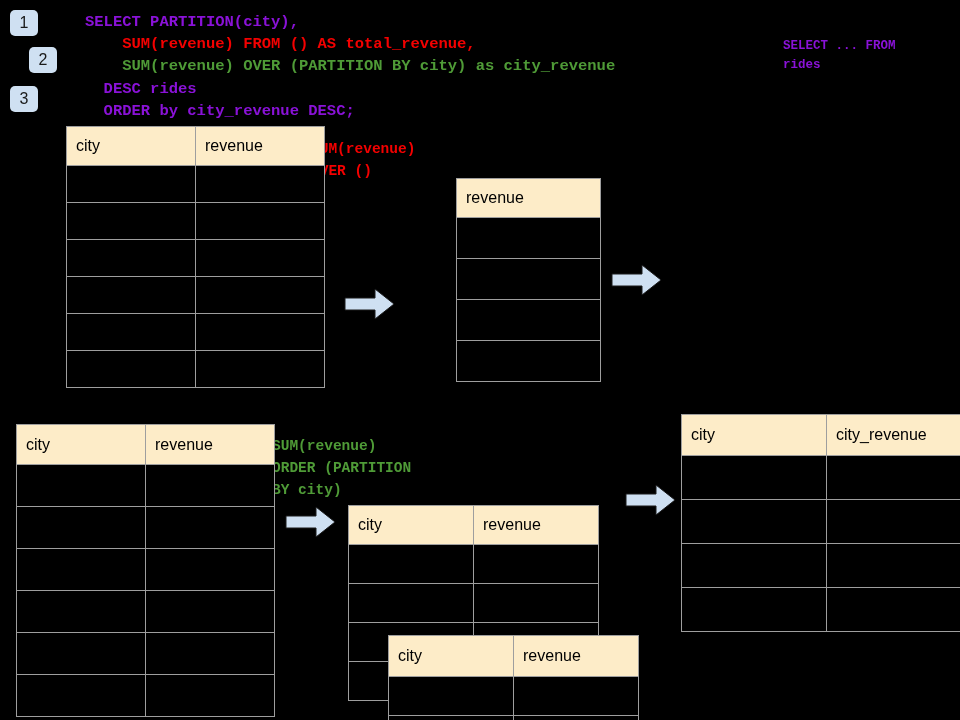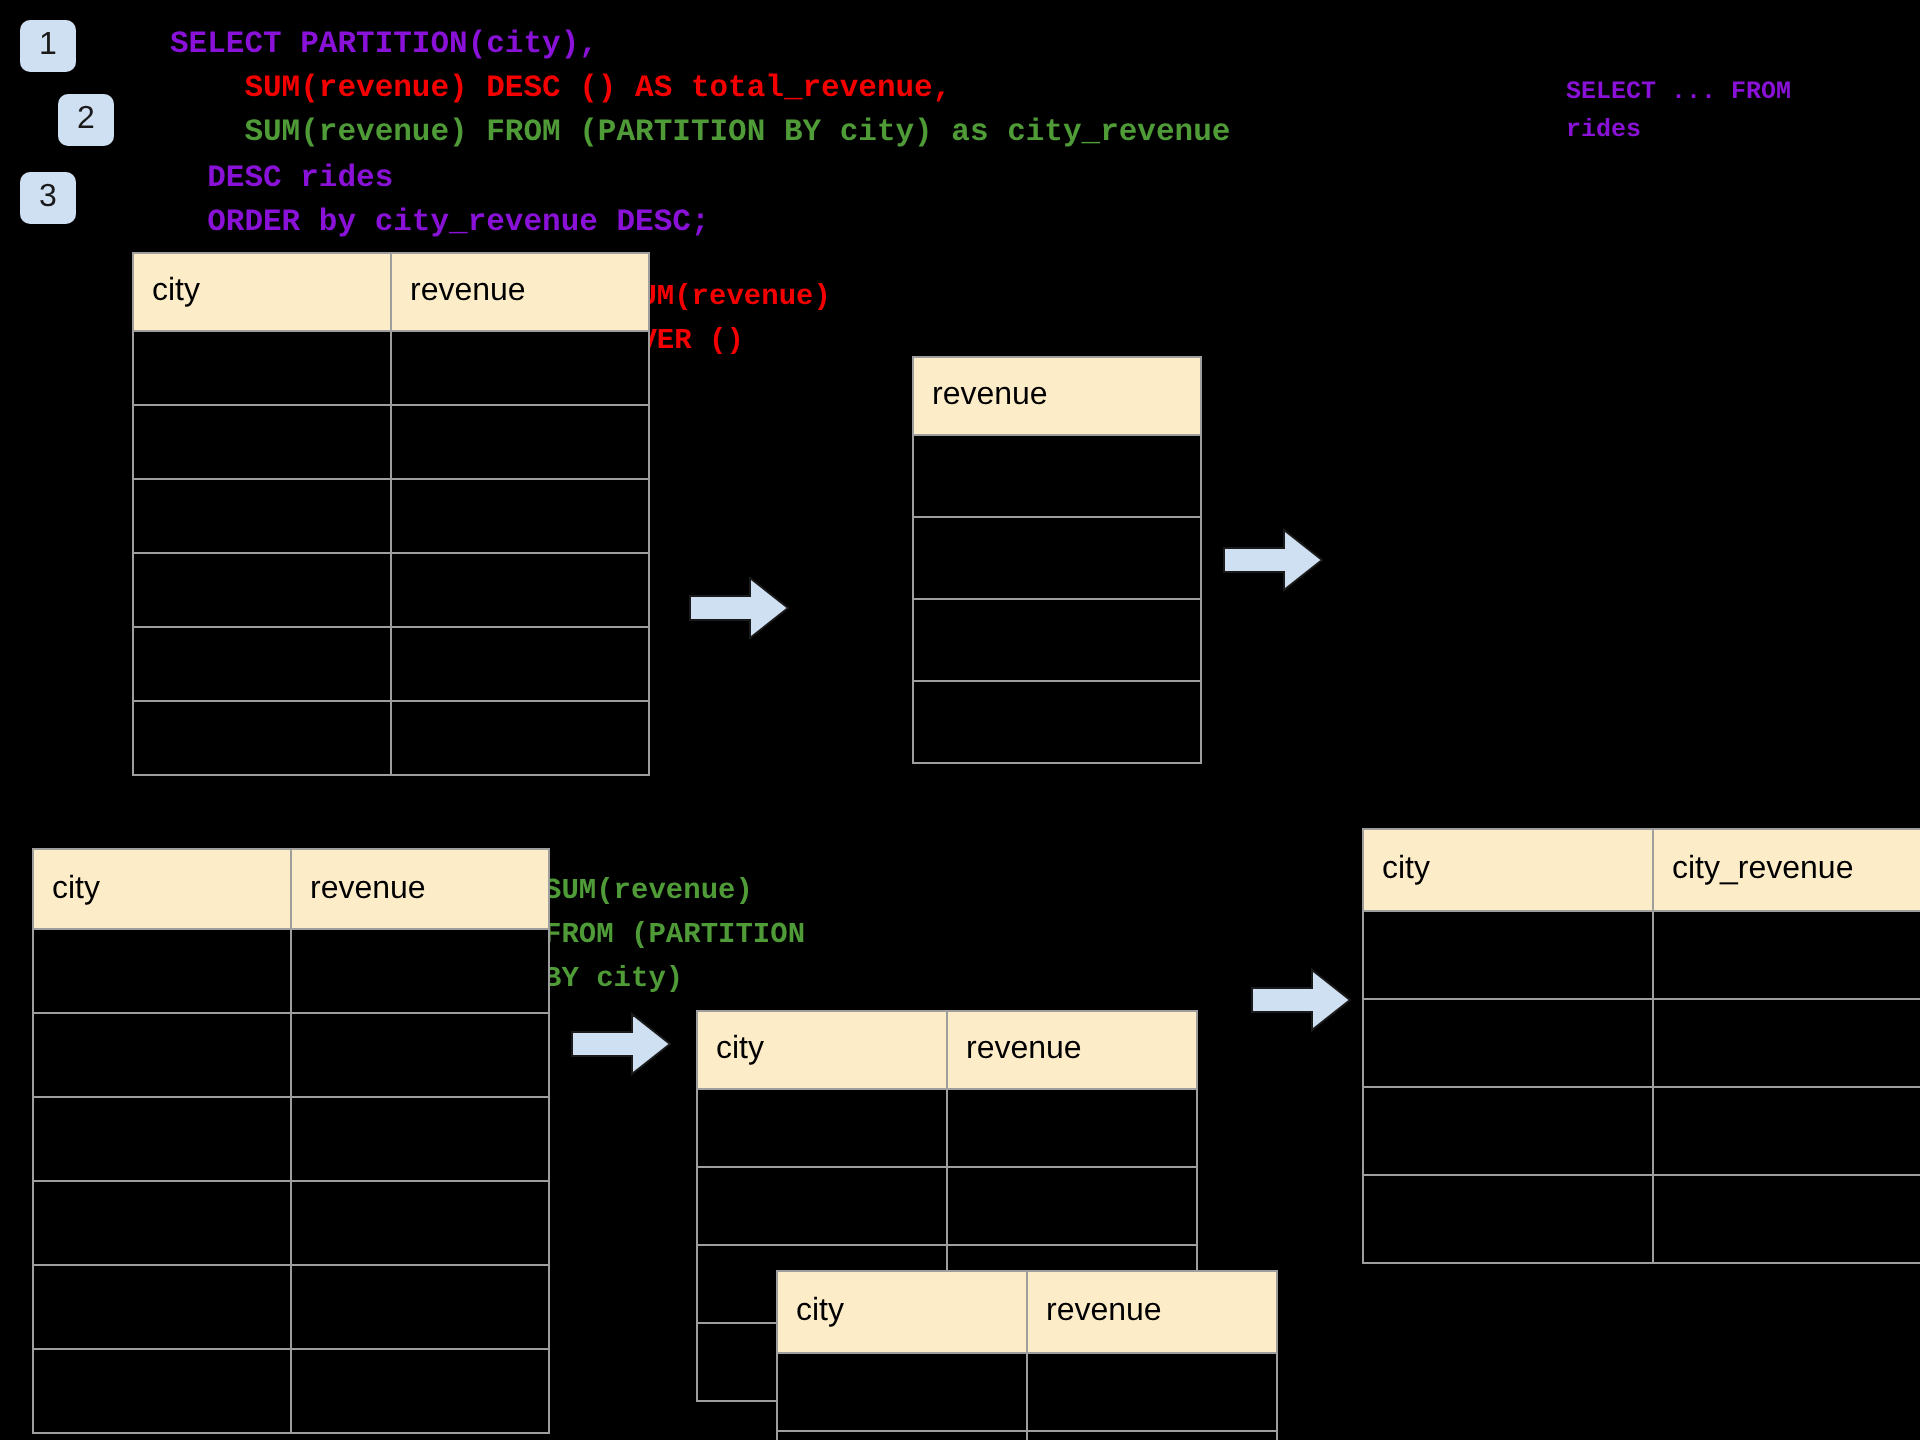--- a/index.html
+++ b/index.html
@@ -91,33 +91,33 @@
 </head>
 <body>
 
 <div id="canvas">
 
   <div class="badge" style="left:10px; top:10px;">1</div>
   <div class="badge" style="left:29px; top:47px;">2</div>
   <div class="badge" style="left:10px; top:86px;">3</div>
 
   <div class="code c-purple" style="left:85px; top:12px;">SELECT PARTITION(city),</div>
-  <div class="code c-red" style="left:85px; top:34px;">    SUM(revenue) DESC () AS total_revenue,</div>
-  <div class="code c-green" style="left:85px; top:56px;">    SUM(revenue) FROM (PARTITION BY city) as city_revenue</div>
+  <div class="code c-red" style="left:85px; top:34px;">    SUM(revenue) FROM () AS total_revenue,</div>
+  <div class="code c-green" style="left:85px; top:56px;">    SUM(revenue) OVER (PARTITION BY city) as city_revenue</div>
   <div class="code c-purple" style="left:85px; top:79px;">  DESC rides</div>
   <div class="code c-purple" style="left:85px; top:101px;">  ORDER by city_revenue DESC;</div>
 
   <div class="anno small c-purple" style="left:751px; top:37px;">SELECT ... FROM
 rides</div>
 
   <div class="anno c-red" style="left:311px; top:138px;">SUM(revenue)
 OVER ()</div>
 
   <div class="anno c-green" style="left:272px; top:435px;">SUM(revenue)
-FROM (PARTITION
+ORDER (PARTITION
 BY city)</div>
 
   <table class="tbl" style="left:66px; top:126px; width:238px;">
     <thead>
       <tr>
         <th style="width:119px; height:38px;">city</th>
         <th style="width:119px; height:38px;">revenue</th>
       </tr>
     </thead>
     <tbody>

